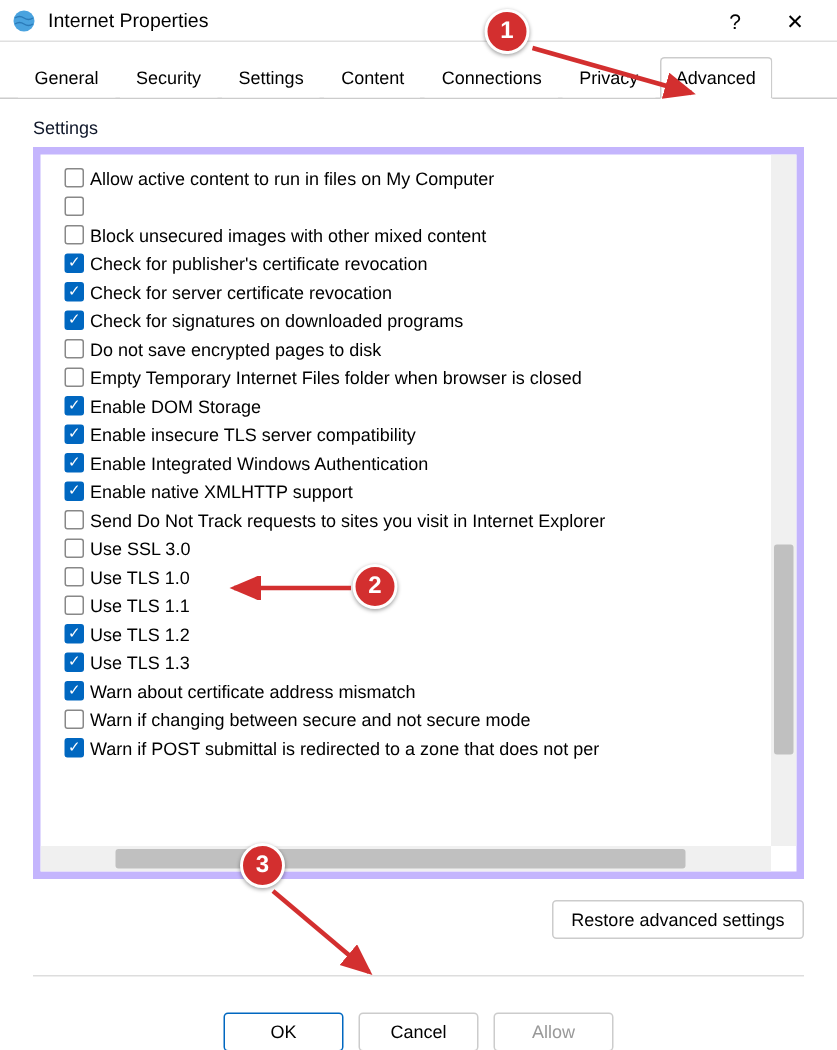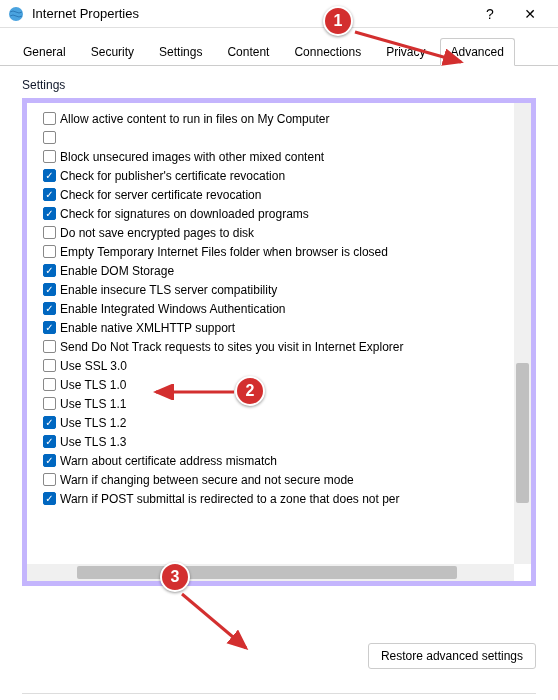--- a/index.html
+++ b/index.html
@@ -152,21 +152,20 @@
     .btn {
       padding: 5px 12px;
       font-size: 12px;
       font-family: inherit;
       background: #fff;
       border: 1px solid #ccc;
       border-radius: 3px;
       cursor: default;
       min-width: 80px;
       text-align: center;
-      margin-top: 43px;
     }
     .btn.primary { border-color: #0067c0; }
     .btn.disabled { color: #999; }
     .divider {
       border: none;
       border-top: 1px solid #ddd;
       margin: 24px 0 14px 0;
     }
     .footer-buttons {
       display: flex;

